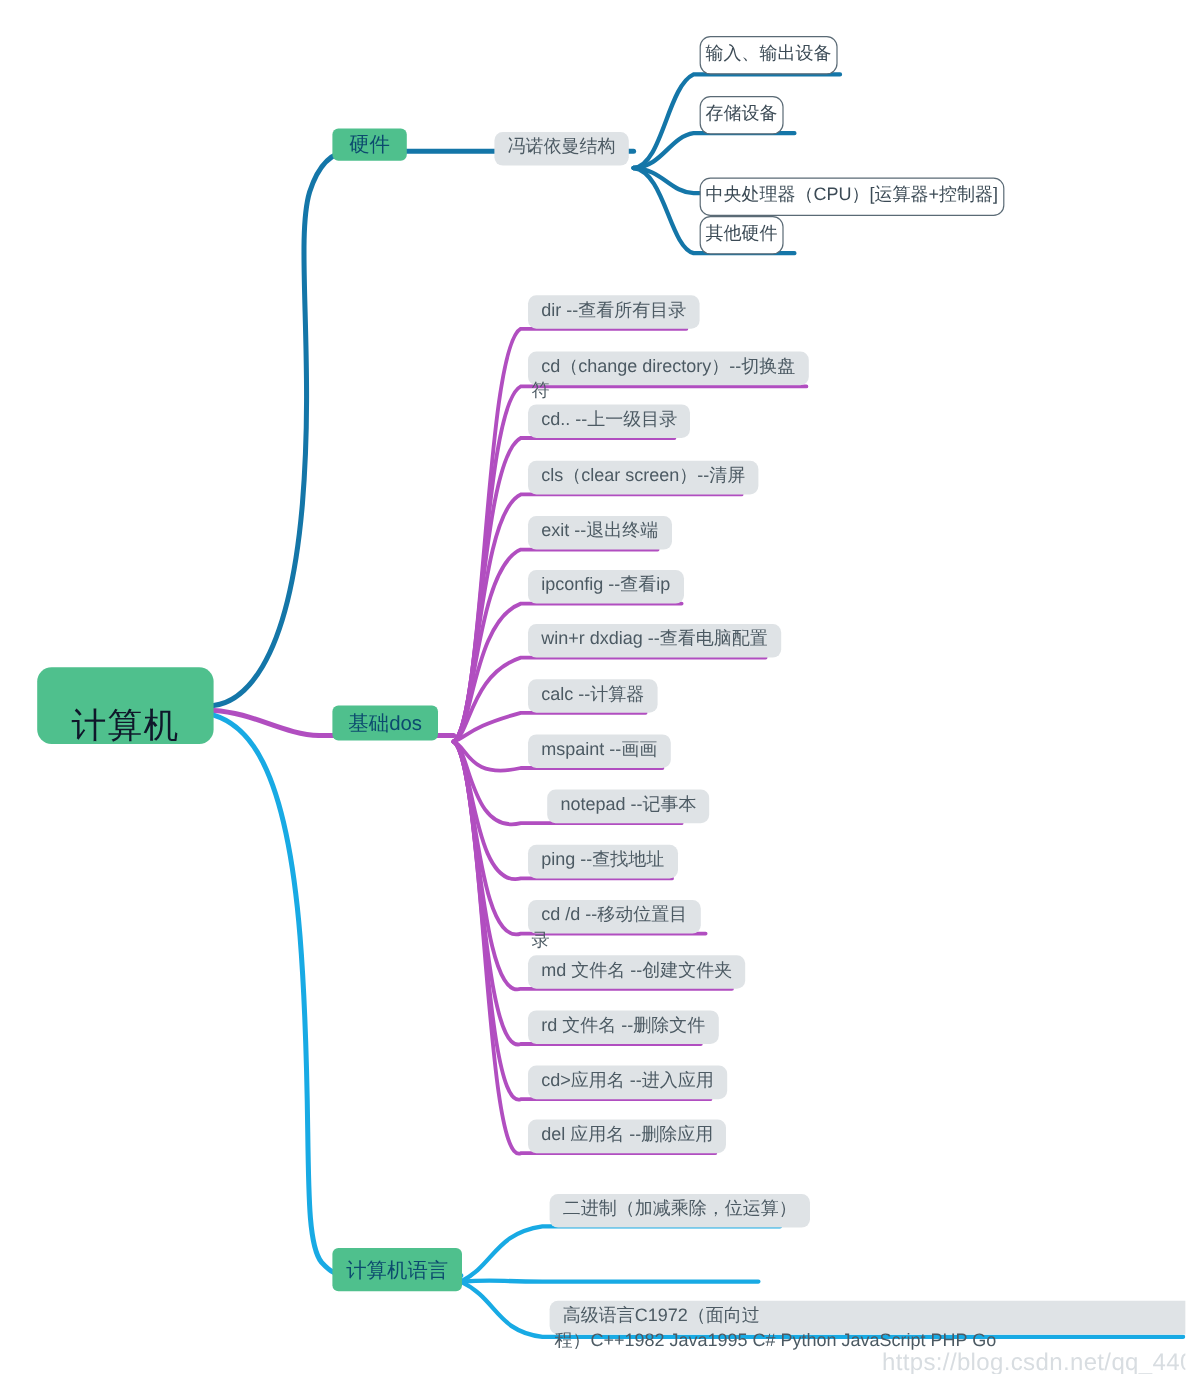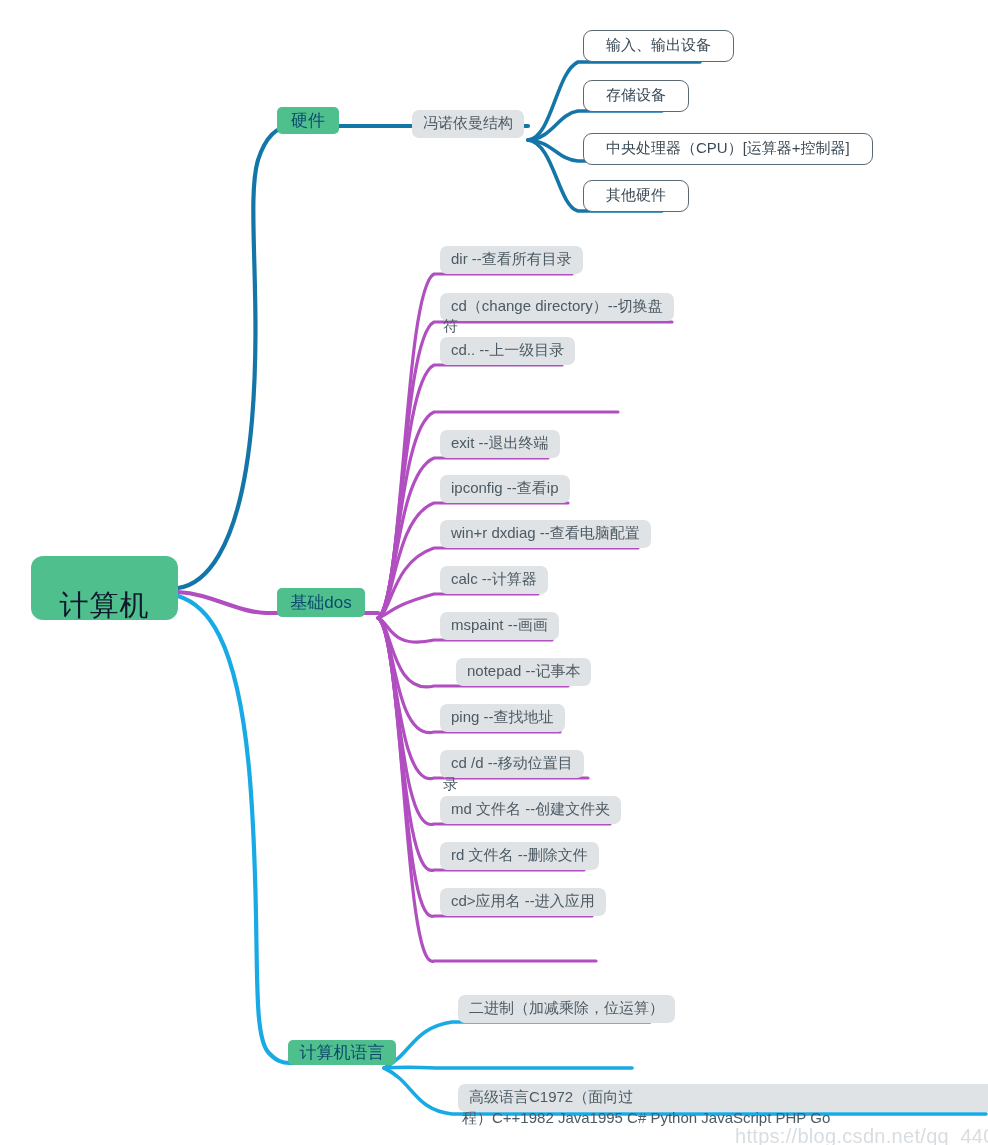--- a/index.html
+++ b/index.html
@@ -67,21 +67,21 @@
   }
   
   .outlined {
     background: #ffffff;
     color: #3b4a55;
     border: 1.6px solid #5a6a75;
     border-radius: 9px;
     font-size: 15px;
     line-height: 28px;
     height: 32px;
-    padding: 0 22px;
+    padding: 0 4px;
     box-sizing: border-box;
     display: inline-block;
   }
   .overflow-text {
     position: absolute;
     font-size: 15px;
     color: #4c5a63;
     line-height: 1;
     white-space: nowrap;
   }
@@ -151,21 +151,21 @@
   <div class="node" style="left:412px; top:110px;">
     <span class="chip">冯诺依曼结构</span>
   </div>
 
   <div class="node" style="left:583px; top:30px;">
     <span class="outlined">输入、输出设备</span>
   </div>
   <div class="node" style="left:583px; top:80px;">
     <span class="outlined">存储设备</span>
   </div>
-  <div class="node" style="left:583px; top:133px;">
+  <div class="node" style="left:583px; top:148px;">
     <span class="outlined">中央处理器（CPU）[运算器+控制器]</span>
   </div>
   <div class="node" style="left:583px; top:180px;">
     <span class="outlined">其他硬件</span>
   </div>
 
   <div class="node branch-node" style="left:277px; top:588px; width:88px; height:29px;">
     <span>基础dos</span>
   </div>
 
@@ -175,20 +175,23 @@
 
   <div class="node" style="left:440px; top:293px;">
     <span class="chip"> cd（change directory）--切换盘</span>
   </div>
   <div class="overflow-text" style="left:443px; top:318px;">符</div>
 
   <div class="node" style="left:440px; top:337px;">
     <span class="chip">cd.. --上一级目录</span>
   </div>
 
+  <div class="node" style="left:440px; top:384px;">
+    <span class="chip">cls（clear screen）--清屏</span>
+  </div>
 
   <div class="node" style="left:440px; top:430px;">
     <span class="chip">exit --退出终端</span>
   </div>
 
   <div class="node" style="left:440px; top:475px;">
     <span class="chip">ipconfig --查看ip</span>
   </div>
 
   <div class="node" style="left:440px; top:520px;border-radius:13px;">
@@ -221,22 +224,25 @@
   </div>
 
   <div class="node" style="left:440px; top:842px;">
     <span class="chip">rd 文件名 --删除文件</span>
   </div>
 
   <div class="node" style="left:440px; top:888px;">
     <span class="chip">cd&gt;应用名 --进入应用</span>
   </div>
 
-
-  <div class="node branch-node" style="left:277px; top:1040px; width:108px; height:25px;margin-left:11px;">
+  <div class="node" style="left:440px; top:933px;">
+    <span class="chip">del 应用名 --删除应用</span>
+  </div>
+
+  <div class="node branch-node" style="left:277px; top:1040px; width:108px; height:36px;">
     <span>计算机语言</span>
   </div>
 
   <div class="node" style="left:458px; top:995px;">
     <span class="chip">二进制（加减乘除，位运算）</span>
   </div>
 
 
   <div class="node" style="left:458px; top:1084px;">
     <span class="chip" style="width:520px;">高级语言C1972（面向过</span>

